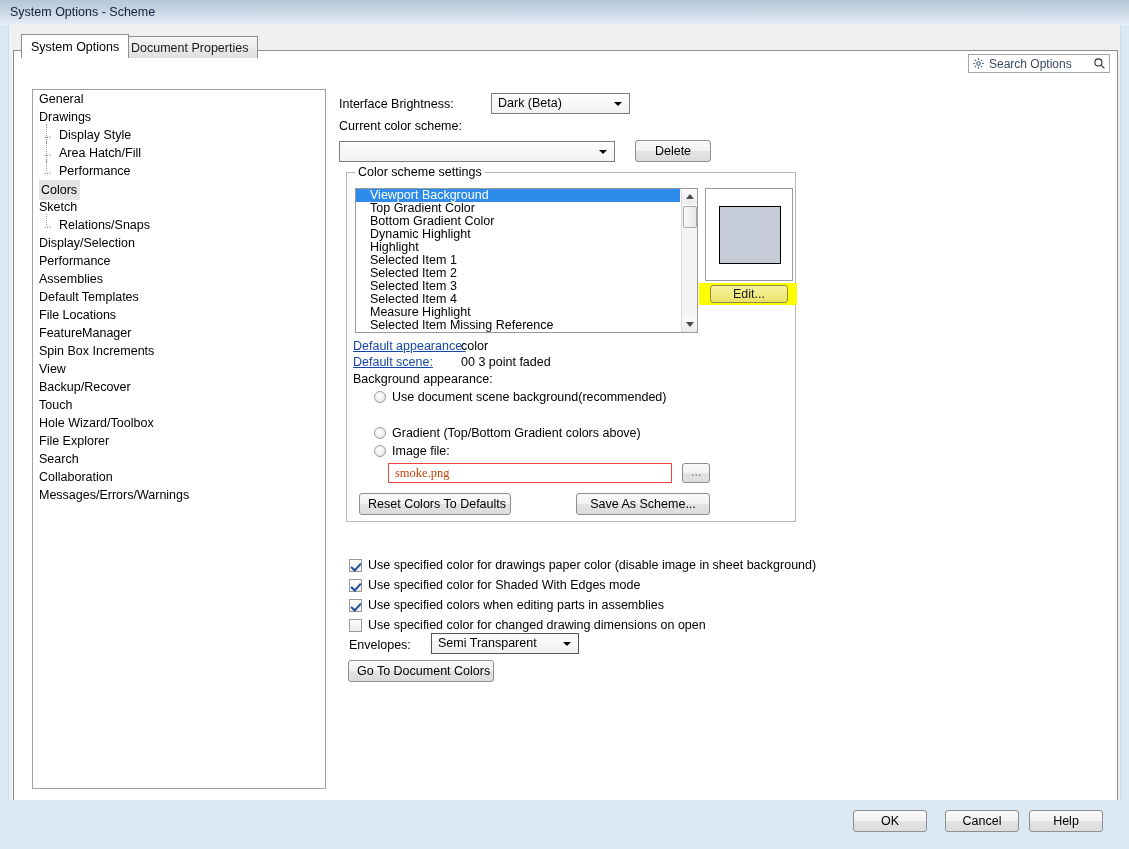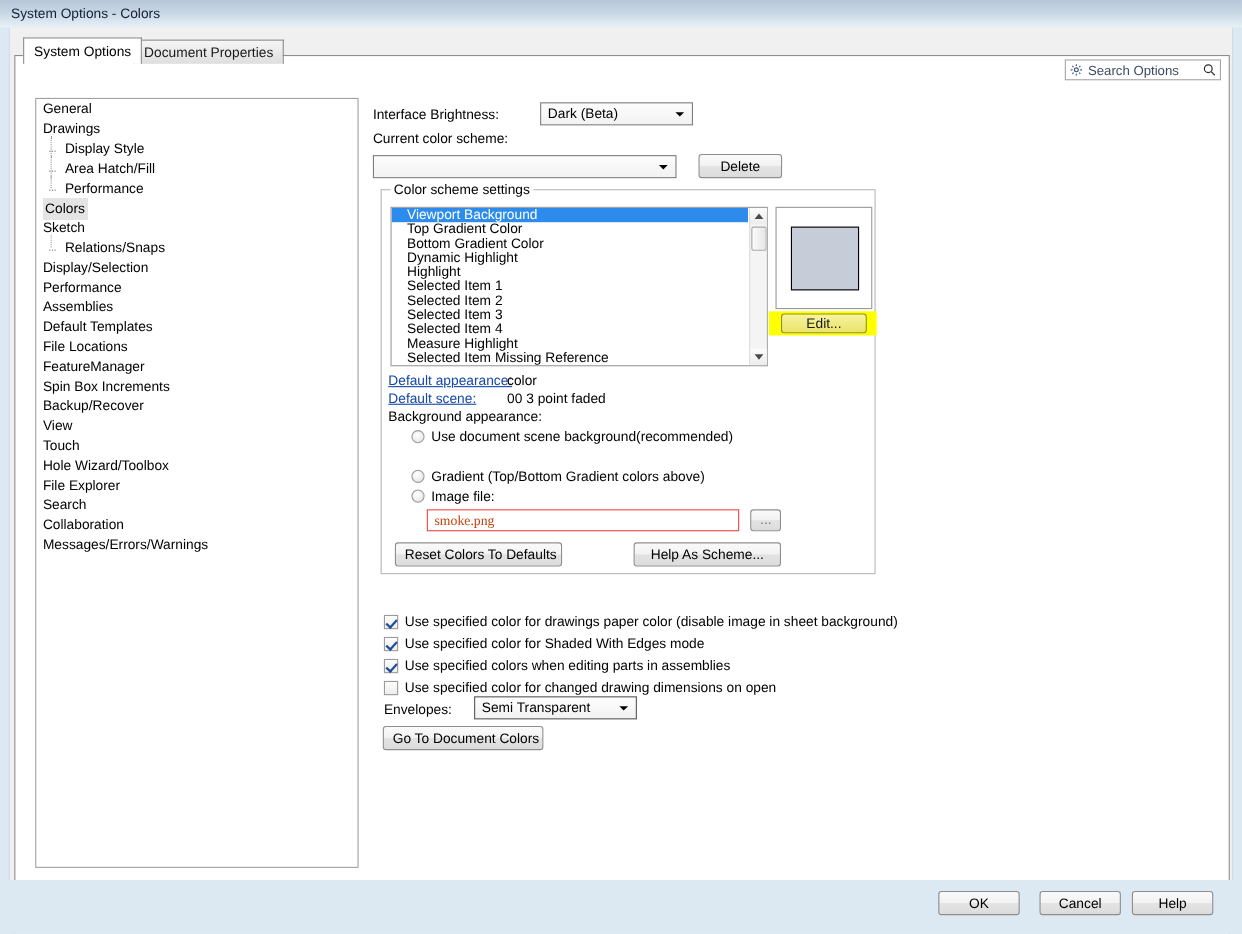--- a/index.html
+++ b/index.html
@@ -325,21 +325,21 @@
     background: #dce8f2;
   }
   #footer .btn { position: absolute; top: 10px; width: 74px; }
 </style>
 </head>
 <body>
 
 <div id="window">
 
   <div id="titlebar">
-    <div class="title">System Options - Colors</div>
+    <div class="title">System Options - Scheme</div>
   </div>
 
   <div id="client">
 
     <div id="tabstrip">
       <div class="tab active">
         <span>System Options</span>
       </div>
       <div class="tab inactive">
         <span>Document Properties</span>
@@ -377,22 +377,22 @@
           <div class="tree-item sel"><span class="lbl">Colors</span></div>
           <div class="tree-item"><span class="lbl">Sketch</span></div>
           <div class="tree-item lvl1 last"><span class="vline"></span><span class="dash">…</span><span class="lbl">Relations/Snaps</span></div>
           <div class="tree-item"><span class="lbl">Display/Selection</span></div>
           <div class="tree-item"><span class="lbl">Performance</span></div>
           <div class="tree-item"><span class="lbl">Assemblies</span></div>
           <div class="tree-item"><span class="lbl">Default Templates</span></div>
           <div class="tree-item"><span class="lbl">File Locations</span></div>
           <div class="tree-item"><span class="lbl">FeatureManager</span></div>
           <div class="tree-item"><span class="lbl">Spin Box Increments</span></div>
+          <div class="tree-item"><span class="lbl">View</span></div>
           <div class="tree-item"><span class="lbl">Backup/Recover</span></div>
-          <div class="tree-item"><span class="lbl">View</span></div>
           <div class="tree-item"><span class="lbl">Touch</span></div>
           <div class="tree-item"><span class="lbl">Hole Wizard/Toolbox</span></div>
           <div class="tree-item"><span class="lbl">File Explorer</span></div>
           <div class="tree-item"><span class="lbl">Search</span></div>
           <div class="tree-item"><span class="lbl">Collaboration</span></div>
           <div class="tree-item"><span class="lbl">Messages/Errors/Warnings</span></div>
         </div>
 
       <div class="btn" id="reset-btn" style="width:72px;">
         <span>Reset...</span>
@@ -480,21 +480,21 @@
             <span>smoke.png</span>
           </div>
           <div class="btn" style="position:absolute;left:335px;top:290px;width:28px;height:20px;line-height:16px;color:#777;">
             <span>...</span>
           </div>
 
           <div class="btn" style="position:absolute;left:12px;top:320px;width:152px;">
             <span>Reset Colors To Defaults</span>
           </div>
           <div class="btn" style="position:absolute;left:229px;top:320px;width:134px;">
-            <span>Help As Scheme...</span>
+            <span>Save As Scheme...</span>
           </div>
         </div>
 
         <div class="cb-row" style="left:10px;top:468px;">
           <span class="cbox on"></span>
           <span>Use specified color for drawings paper color (disable image in sheet background)</span>
         </div>
         <div class="cb-row" style="left:10px;top:488px;">
           <span class="cbox on"></span>
           <span>Use specified color for Shaded With Edges mode</span>

